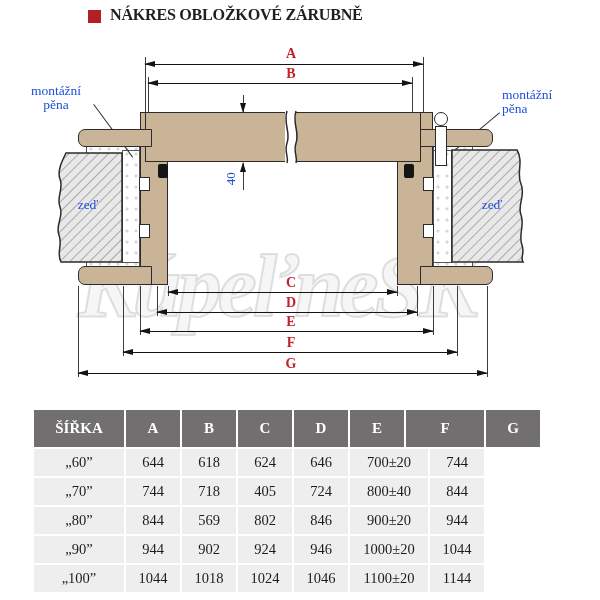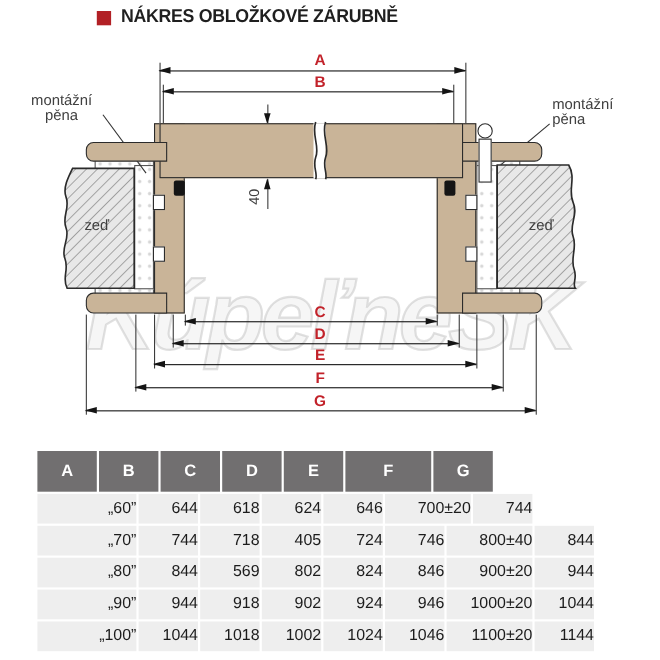--- a/index.html
+++ b/index.html
@@ -1,17 +1,17 @@
 <!DOCTYPE html>
 <html><head>
 <meta charset="utf-8">
 <style>
   html,body{margin:0;padding:0;background:#fff;}
   #stage{position:relative;width:592px;height:600px;background:#fff;overflow:hidden;
-         font-family:Liberation Sans, sans-serif;}
+         font-family:Liberation Serif, serif;}
   
   .title-sq{position:absolute;left:88px;top:10px;width:13px;height:13px;background:#b22025;}
   .title-tx{position:absolute;left:110px;top:5px;font-size:17px;font-weight:bold;color:#1f1f1f;
             letter-spacing:-0.3px;transform:scaleX(.95);transform-origin:left top;white-space:nowrap;}
   
   .wm{position:absolute;left:78px;top:236px;font-size:88px;font-weight:bold;font-style:italic;
       letter-spacing:-4px;color:rgba(215,215,215,0.22);-webkit-text-stroke:2px rgba(170,170,170,0.35);
       white-space:nowrap;z-index:0;}
   
   .tan{position:absolute;background:#c9b498;border:1.5px solid #2b2b2b;box-sizing:border-box;}
@@ -20,31 +20,31 @@
         background-size:9px 11px;}
   .notch{position:absolute;background:#fff;border:1.5px solid #2b2b2b;box-sizing:border-box;}
   .seal{position:absolute;background:#151515;border-radius:2px;}
   .ext{position:absolute;width:1px;background:#3c3c3c;}
   .dim{position:absolute;height:0;border-top:1px solid #141414;}
   .ah{position:absolute;width:0;height:0;border-top:3.5px solid transparent;border-bottom:3.5px solid transparent;top:-4px;}
   .al{left:-1px;border-right:11px solid #141414;}
   .ar{right:-1px;border-left:11px solid #141414;}
   .vah{position:absolute;width:0;height:0;border-left:3.5px solid transparent;border-right:3.5px solid transparent;}
   .dlab{position:absolute;transform:translateX(-50%);color:#c2222a;font-weight:bold;font-size:14px;z-index:6;}
-  .anno{position:absolute;font-size:13.5px;color:#404040;line-height:1.05;}
+  .anno{position:absolute;font-size:13.5px;color:#1d4ed8;line-height:1.05;}
   .leader{position:absolute;height:0;border-top:1px solid #333;transform-origin:0 0;}
   .hinge-c{position:absolute;background:#fff;border:1.5px solid #2b2b2b;border-radius:50%;box-sizing:border-box;z-index:5;}
   .hinge-b{position:absolute;background:#fff;border:1.5px solid #2b2b2b;box-sizing:border-box;z-index:5;}
   svg{position:absolute;}
   
   .tbl{position:absolute;left:34px;top:410px;z-index:2;}
   .trow{display:flex;gap:2px;margin-bottom:2px;}
   .cell{box-sizing:border-box;text-align:center;}
   .hcell{background:#716f70;color:#fff;font-weight:bold;font-size:15px;height:37px;line-height:37px;}
-  .dcell{background:#eeeeee;color:#1c1c1c;font-size:14.5px;height:27px;line-height:27px;text-align:right;}
+  .dcell{background:#eeeeee;color:#1c1c1c;font-size:14.5px;height:27px;line-height:27px;}
   .c0{width:90px}.c1{width:54px}.c2{width:54px}.c3{width:54px}
   .c4{width:54px}.c5{width:54px}.c6{width:78px}.c7{width:54px}
 </style>
 </head>
 <body>
 
 <div id="stage">
 
   <div class="title-sq"></div>
   <div class="title-tx">NÁKRES OBLOŽKOVÉ ZÁRUBNĚ</div>
@@ -173,20 +173,21 @@
     <div>montážní</div>
     <div>pěna</div>
   </div>
   <div class="leader" style="left:500px;top:113px;width:58px;transform:rotate(140deg);"></div>
 
   <div class="anno" style="left:64px;top:198px;width:48px;text-align:center;z-index:2;">zeď</div>
   <div class="anno" style="left:468px;top:198px;width:48px;text-align:center;z-index:2;">zeď</div>
 
   <div class="tbl">
     <div class="trow">
+      <div class="cell hcell c0">ŠÍŘKA</div>
       <div class="cell hcell c1">A</div>
       <div class="cell hcell c2">B</div>
       <div class="cell hcell c3">C</div>
       <div class="cell hcell c4">D</div>
       <div class="cell hcell c5">E</div>
       <div class="cell hcell c6">F</div>
       <div class="cell hcell c7">G</div>
     </div>
     <div class="trow">
       <div class="cell dcell c0">„60”</div>
@@ -196,49 +197,45 @@
       <div class="cell dcell c5">646</div>
       <div class="cell dcell c6">700±20</div>
       <div class="cell dcell c7">744</div>
     </div>
     <div class="trow">
       <div class="cell dcell c0">„70”</div>
       <div class="cell dcell c1">744</div>
       <div class="cell dcell c2">718</div>
       <div class="cell dcell c3">405</div>
       <div class="cell dcell c4">724</div>
-      <div class="cell dcell c5">746</div>
       <div class="cell dcell c6">800±40</div>
       <div class="cell dcell c7">844</div>
     </div>
     <div class="trow">
       <div class="cell dcell c0">„80”</div>
       <div class="cell dcell c1">844</div>
       <div class="cell dcell c2">569</div>
       <div class="cell dcell c3">802</div>
-      <div class="cell dcell c4">824</div>
       <div class="cell dcell c5">846</div>
       <div class="cell dcell c6">900±20</div>
       <div class="cell dcell c7">944</div>
     </div>
     <div class="trow">
       <div class="cell dcell c0">„90”</div>
       <div class="cell dcell c1">944</div>
-      <div class="cell dcell c2">918</div>
       <div class="cell dcell c3">902</div>
       <div class="cell dcell c4">924</div>
       <div class="cell dcell c5">946</div>
       <div class="cell dcell c6">1000±20</div>
       <div class="cell dcell c7">1044</div>
     </div>
     <div class="trow">
       <div class="cell dcell c0">„100”</div>
       <div class="cell dcell c1">1044</div>
       <div class="cell dcell c2">1018</div>
-      <div class="cell dcell c3">1002</div>
       <div class="cell dcell c4">1024</div>
       <div class="cell dcell c5">1046</div>
       <div class="cell dcell c6">1100±20</div>
       <div class="cell dcell c7">1144</div>
     </div>
   </div>
 
 </div>
 
 </body></html>

